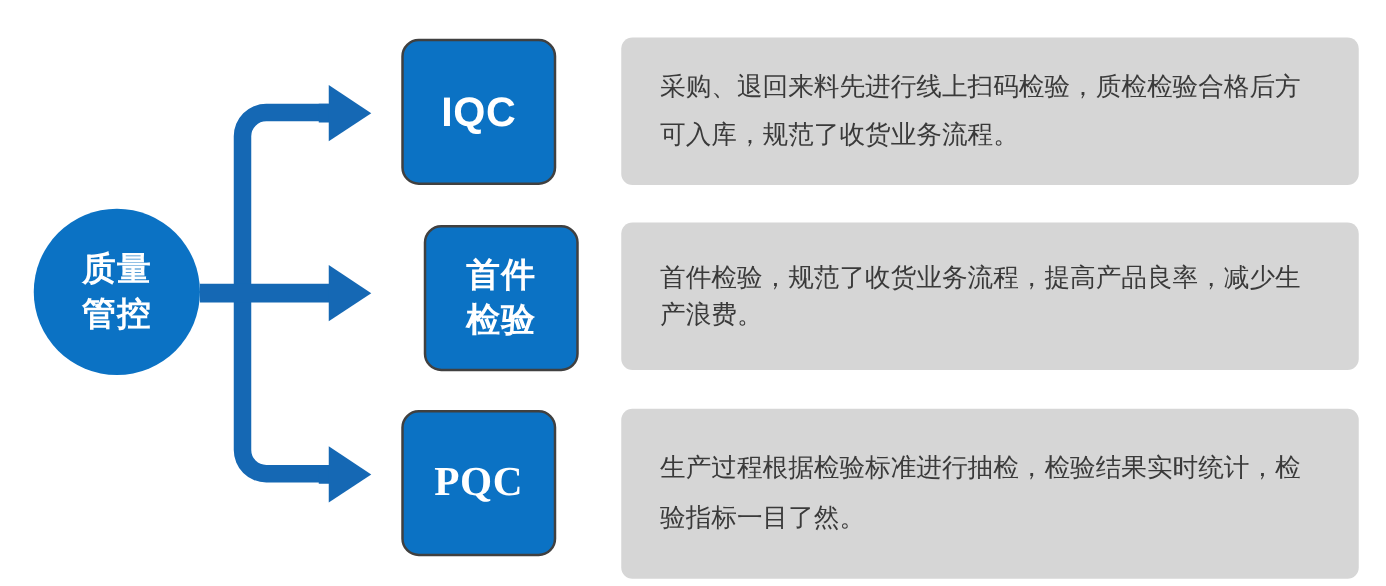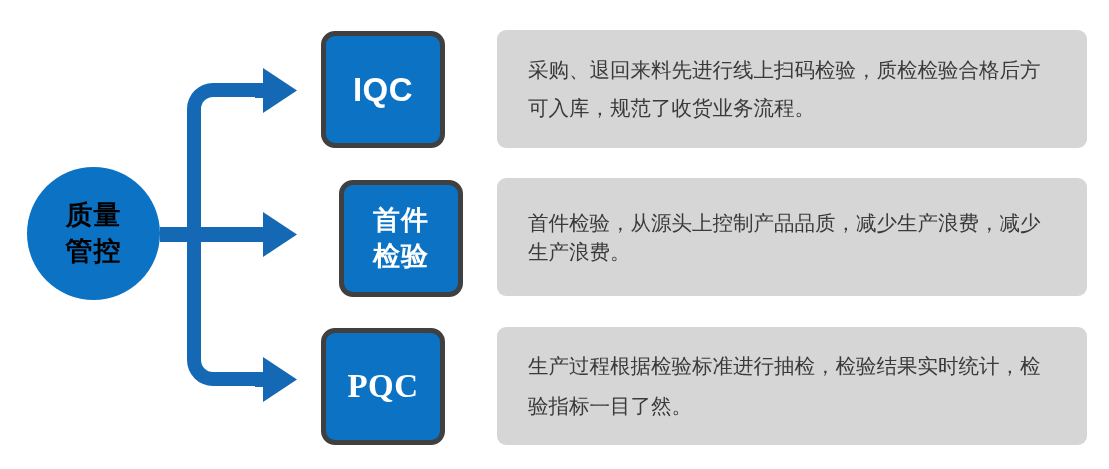--- a/index.html
+++ b/index.html
@@ -28,21 +28,21 @@
     left: 27px;
     top: 167px;
     width: 133px;
     height: 133px;
     border-radius: 50%;
     background: #0B72C4;
     display: flex;
     flex-direction: column;
     align-items: center;
     justify-content: center;
-    color: #000000;
+    color: #ffffff;
     font-weight: bold;
     font-size: 27px;
     line-height: 1.33;
     letter-spacing: 1px;
     box-sizing: border-box;
   }
   .hub span { display: block; }
 
   
   #connectors {
@@ -54,21 +54,21 @@
     pointer-events: none;
   }
 
   
   .node {
     position: absolute;
     left: 321px;
     width: 124px;
     height: 117px;
     background: #0B72C4;
-    border: 5px solid #404040;
+    border: 2px solid #404040;
     border-radius: 14px;
     box-sizing: border-box;
     display: flex;
     flex-direction: column;
     align-items: center;
     justify-content: center;
     color: #ffffff;
     font-weight: bold;
     text-align: center;
   }
@@ -93,21 +93,21 @@
     color: #3A3A3A;
     font-size: 20.5px;
     padding: 0 14px 0 13px;
   }
   .panel p {
     margin: 18px;
     width: 100%;
   }
   .panel-1 { top: 30px;  height: 118px; line-height: 1.85; }
   .panel-2 { top: 178px; height: 118px; line-height: 1.42; }
-  .panel-3 { top: 327px; height: 118px; line-height: 1.95; }
+  .panel-3 { top: 327px; height: 136px; line-height: 1.95; }
 </style>
 </head>
 <body>
 
 <div id="stage">
 
   <div class="hub">
     <span>质量</span>
     <span>管控</span>
   </div>
@@ -154,20 +154,20 @@
 
   <div class="node node-3">
     <div class="node-latin">PQC</div>
   </div>
 
   <div class="panel panel-1">
     <p>采购、退回来料先进行线上扫码检验，质检检验合格后方可入库，规范了收货业务流程。</p>
   </div>
 
   <div class="panel panel-2">
-    <p>首件检验，从源头上控制产品品质，减少生产浪费，减少生产浪费。</p>
+    <p>首件检验，规范了收货业务流程，提高产品良率，减少生产浪费。</p>
   </div>
 
   <div class="panel panel-3">
     <p>生产过程根据检验标准进行抽检，检验结果实时统计，检验指标一目了然。</p>
   </div>
 
 </div>
 
 </body></html>

